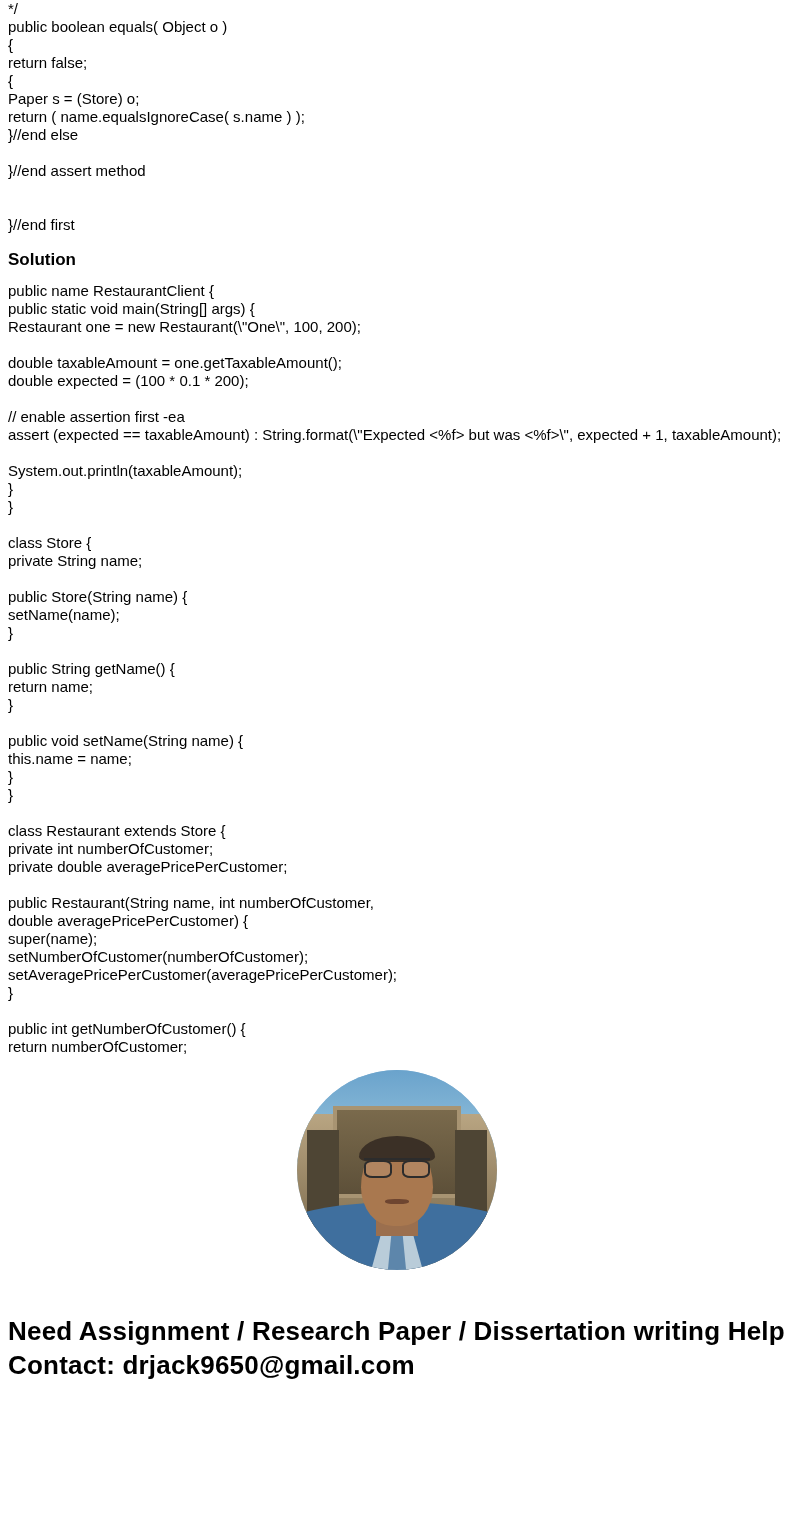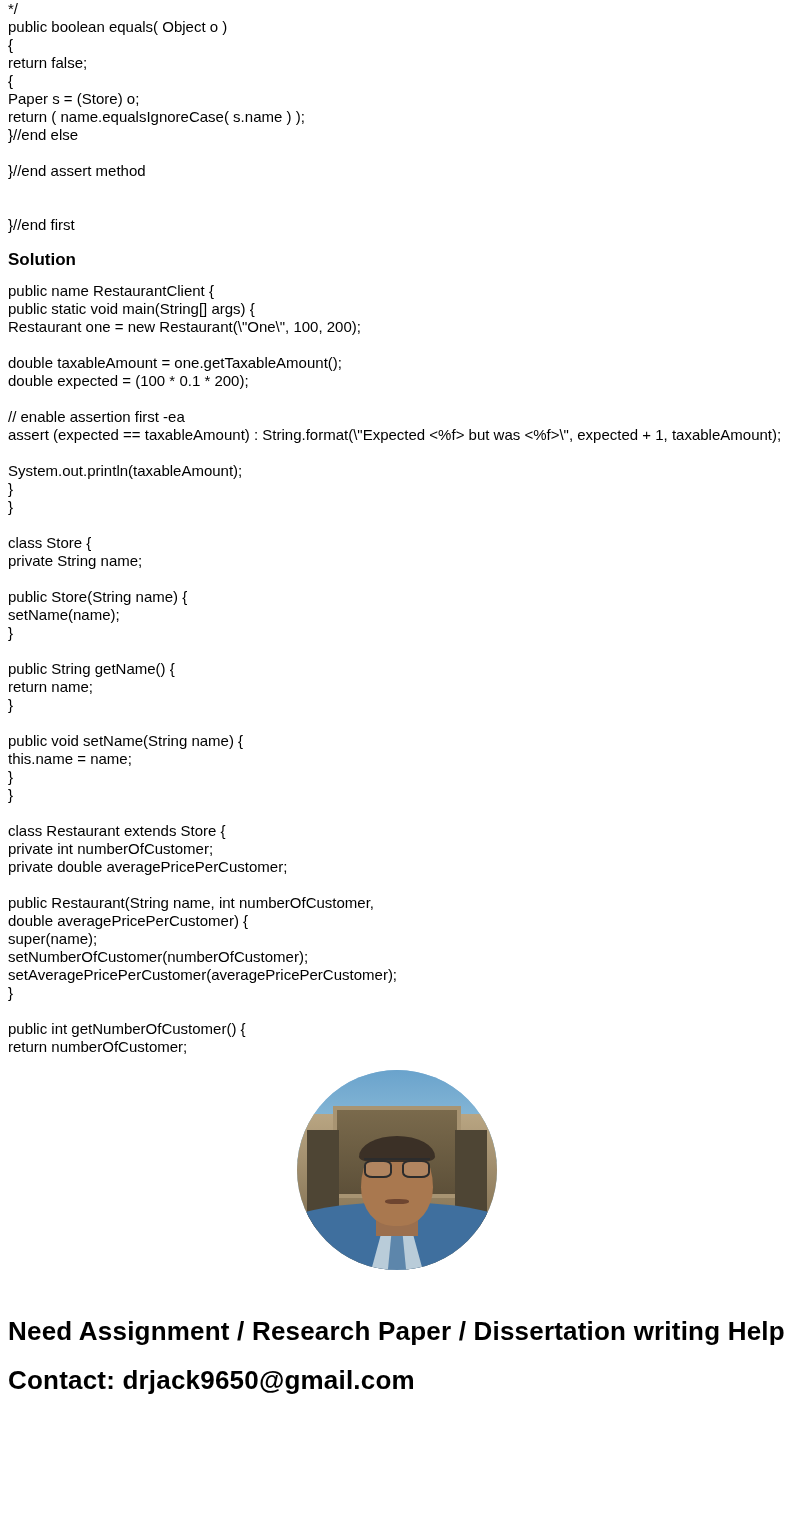--- a/index.html
+++ b/index.html
@@ -171,21 +171,21 @@
     border-radius: 40%;
   }
   .footer {
     margin-top: 46px;
     font-weight: bold;
     font-size: 26px;
     line-height: 30px;
     letter-spacing: 0.2px;
   }
   .footer .line2 {
-    margin-top: 19px;
+    margin-top: 4px;
   }
 </style>
 </head>
 <body>
 
 <div class="page">
 
   <div>
     <div class="code-line">*/</div>
     <div class="code-line">public boolean equals( Object o )</div>

